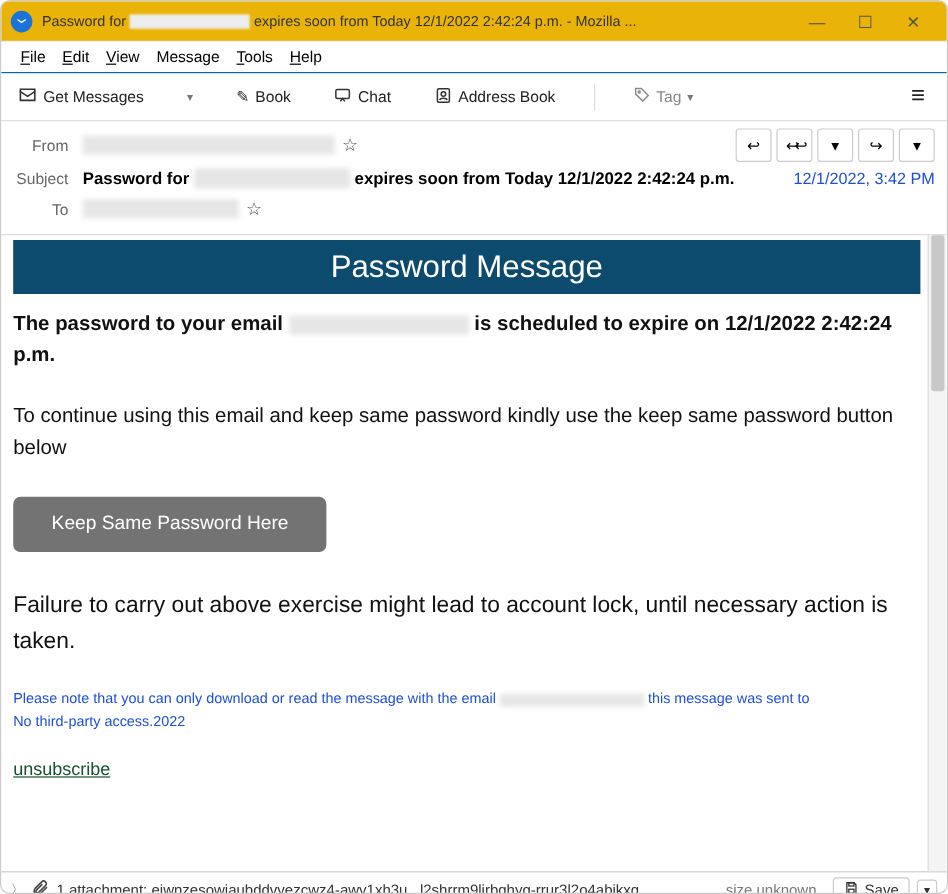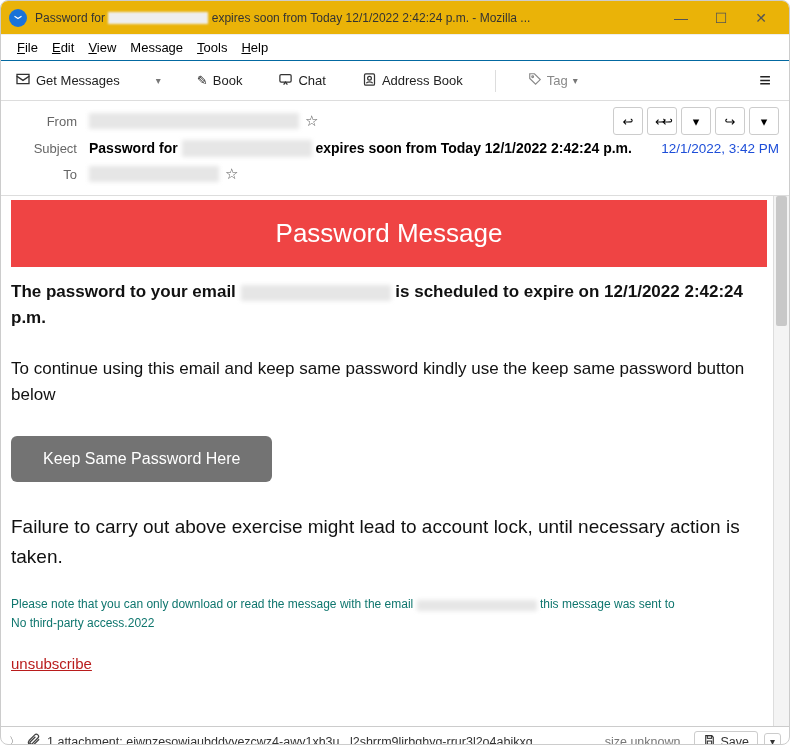--- a/index.html
+++ b/index.html
@@ -17,42 +17,42 @@
 .menubar .u { text-decoration: underline; }
 
 .toolbar { height: 40px; display:flex; align-items:center; padding: 0 6px; gap:20px; border-bottom:1px solid #ddd;}
 .toolbar .tbtn { display:flex; align-items:center; gap:5px; padding: 5px 8px; font-size:13px; color:#222; border-radius:3px; }
 .toolbar .sep { width:1px; height:22px; background:#ddd; margin:0 4px;}
 .toolbar .caret { font-size:10px; color:#777; }
 .toolbar .hamburger { margin-left:auto; width:36px; display:flex; justify-content:center; }
 
 .header-block { border-bottom:1px solid #ddd; padding: 6px 10px 8px;}
 .hrow { display:flex; align-items:center; min-height:26px; font-size:13px; }
-.hrow .label { width:58px; text-align:right; color:#666; padding-right:12px;margin-left:20px;}
+.hrow .label { width:58px; text-align:right; color:#666; padding-right:12px;}
 .hrow .value { flex:1; display:flex; align-items:center;}
 .hrow .subject { font-weight:700; color:#000; font-size:14px;}
 .hrow .redact { display:inline-block; background:#e6e6e6; height:16px; filter:blur(2px); vertical-align:middle;}
 .actions { display:flex; gap:4px; }
 .actions .abtn { border:1px solid #ccc; border-radius:3px; height:28px; min-width:30px; display:flex; align-items:center; justify-content:center; padding:0 6px; background:#fff;}
 .date-right { margin-left:auto; color:#1d4ed8; font-size:13.5px;}
 .star { color:#555; margin-left:6px; font-size:15px;}
 
 .body-wrap { display:flex; height: 530px; }
 .body-scroll { flex:1; overflow-y:auto; padding: 0 6px 6px 10px;}
 .scrollbar { width:16px; background:#f4f4f4; border-left:1px solid #ddd; position:relative;}
 .scrollbar .thumb { position:absolute; top:0; left:2px; right:2px; height:130px; background:#c8c8c8; border-radius:2px;}
 
-.msg-banner { background:#ef4444; color:#fff; text-align:center; padding:18px; font-size:26px; font-weight:400; margin:4px 0 12px;}
+.msg-banner { background:#0c4a6e; color:#fff; text-align:center; padding:7px; font-size:26px; font-weight:400; margin:4px 0 12px;}
 .msg-body { font-size:17px; line-height:1.55; color:#111;}
 .msg-body p { margin: 10px 0 24px 0; }
 .msg-body .redact { display:inline-block; background:#e6e6e6; width:150px; height:16px; filter:blur(2px); vertical-align:middle;}
 .cta { background:#737373; color:#fff; padding:14px 32px; border-radius:6px; border:none; font-size:16px; display:inline-block; margin: 4px 0 20px;}
 .warn { font-size:19px; margin-bottom:10px;}
-.small-note { font-size:12px; color:#0f766e; line-height:1.6;}
-.unsub { color:#b91c1c; text-decoration:underline; font-size:15px; margin-top:18px; display:inline-block;}
+.small-note { font-size:12px; color:#1d4ed8; line-height:1.6;}
+.unsub { color:#14532d; text-decoration:underline; font-size:15px; margin-top:18px; display:inline-block;}
 
 .attach-bar { height:30px; border-top:1px solid #ccc; display:flex; align-items:center; padding:0 8px; font-size:12.5px; color:#333; gap:6px;}
 .attach-bar .chev { font-size:11px; color:#666; }
 .attach-bar .size { margin-left:auto; color:#777;}
 .attach-bar .savebtn { border:1px solid #ccc; border-radius:3px; padding:2px 8px; display:flex; align-items:center; gap:4px; margin-left:8px;}
 .attach-bar .savecaret { border:1px solid #ccc; border-radius:3px; padding:2px 5px; font-size:10px;}
 
 
 .wm { position:absolute; inset:200px 0 0 0; pointer-events:none; opacity:0.045; font-size:220px; font-weight:700; color:#c00; text-align:center; font-style:italic; letter-spacing:-10px; z-index:0;}
 .body-scroll > * { position:relative; z-index:1; }

